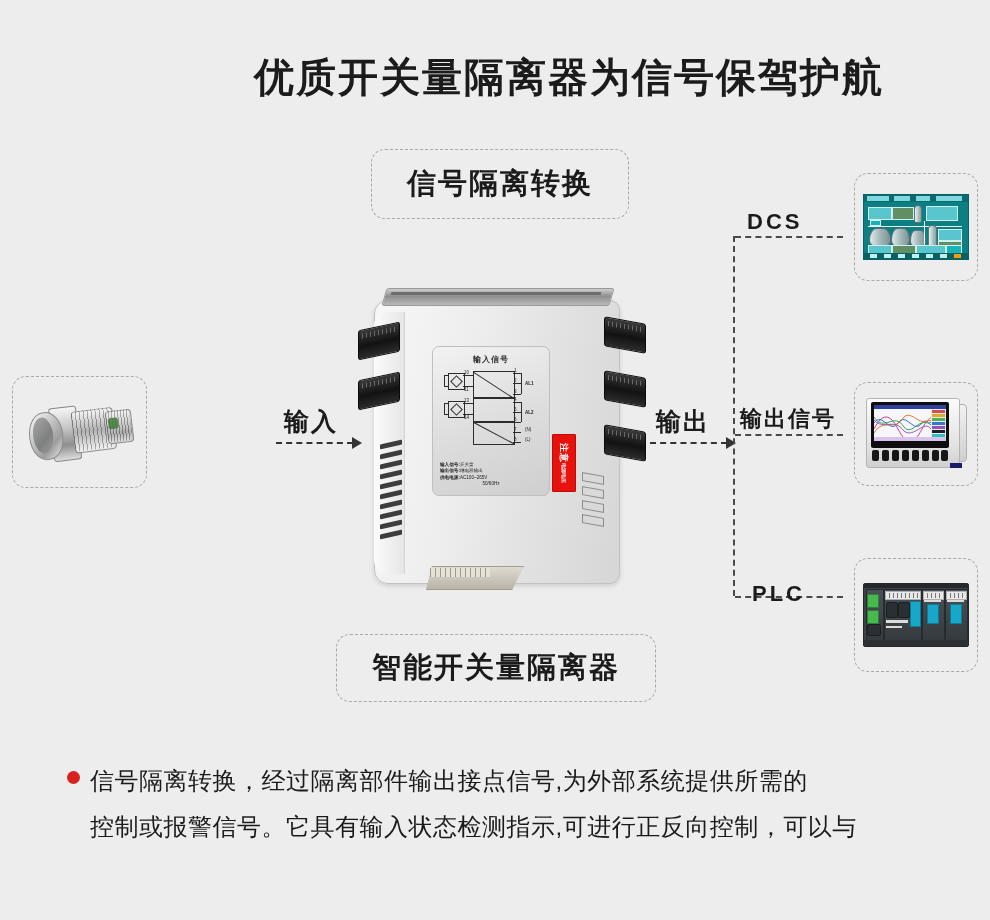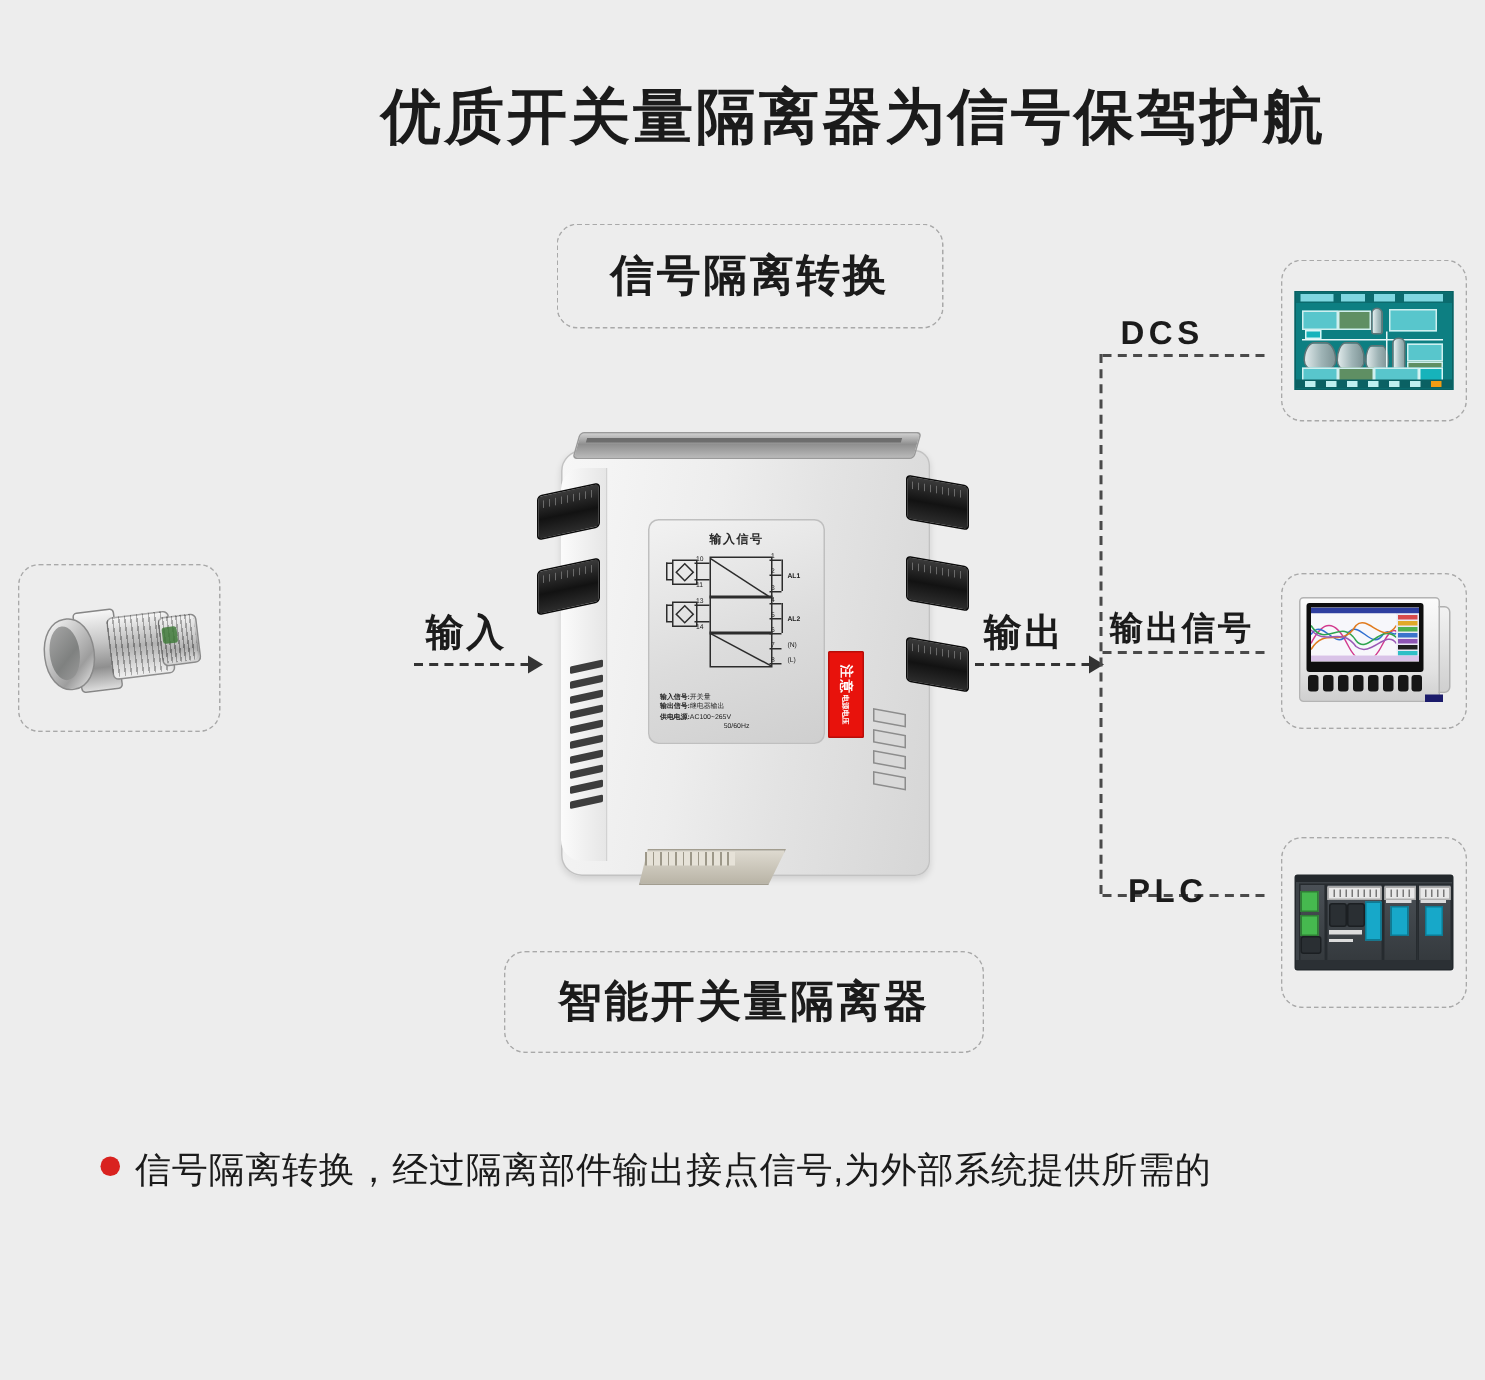--- a/index.html
+++ b/index.html
@@ -566,15 +566,16 @@
       <div class="wt">
         <span>注意</span>
         <small>电源电压</small>
       </div>
     </div>
   </div>
 
   <div id="bullet" style="background: rgb(217, 34, 31);"></div>
   <div id="para">
     <span class="ln">信号隔离转换，经过隔离部件输出接点信号,为外部系统提供所需的</span>
+    <span class="ln">控制或报警信号。它具有输入状态检测指示,可进行正反向控制，可以与</span>
   </div>
 
 </div>
 
 </body></html>

